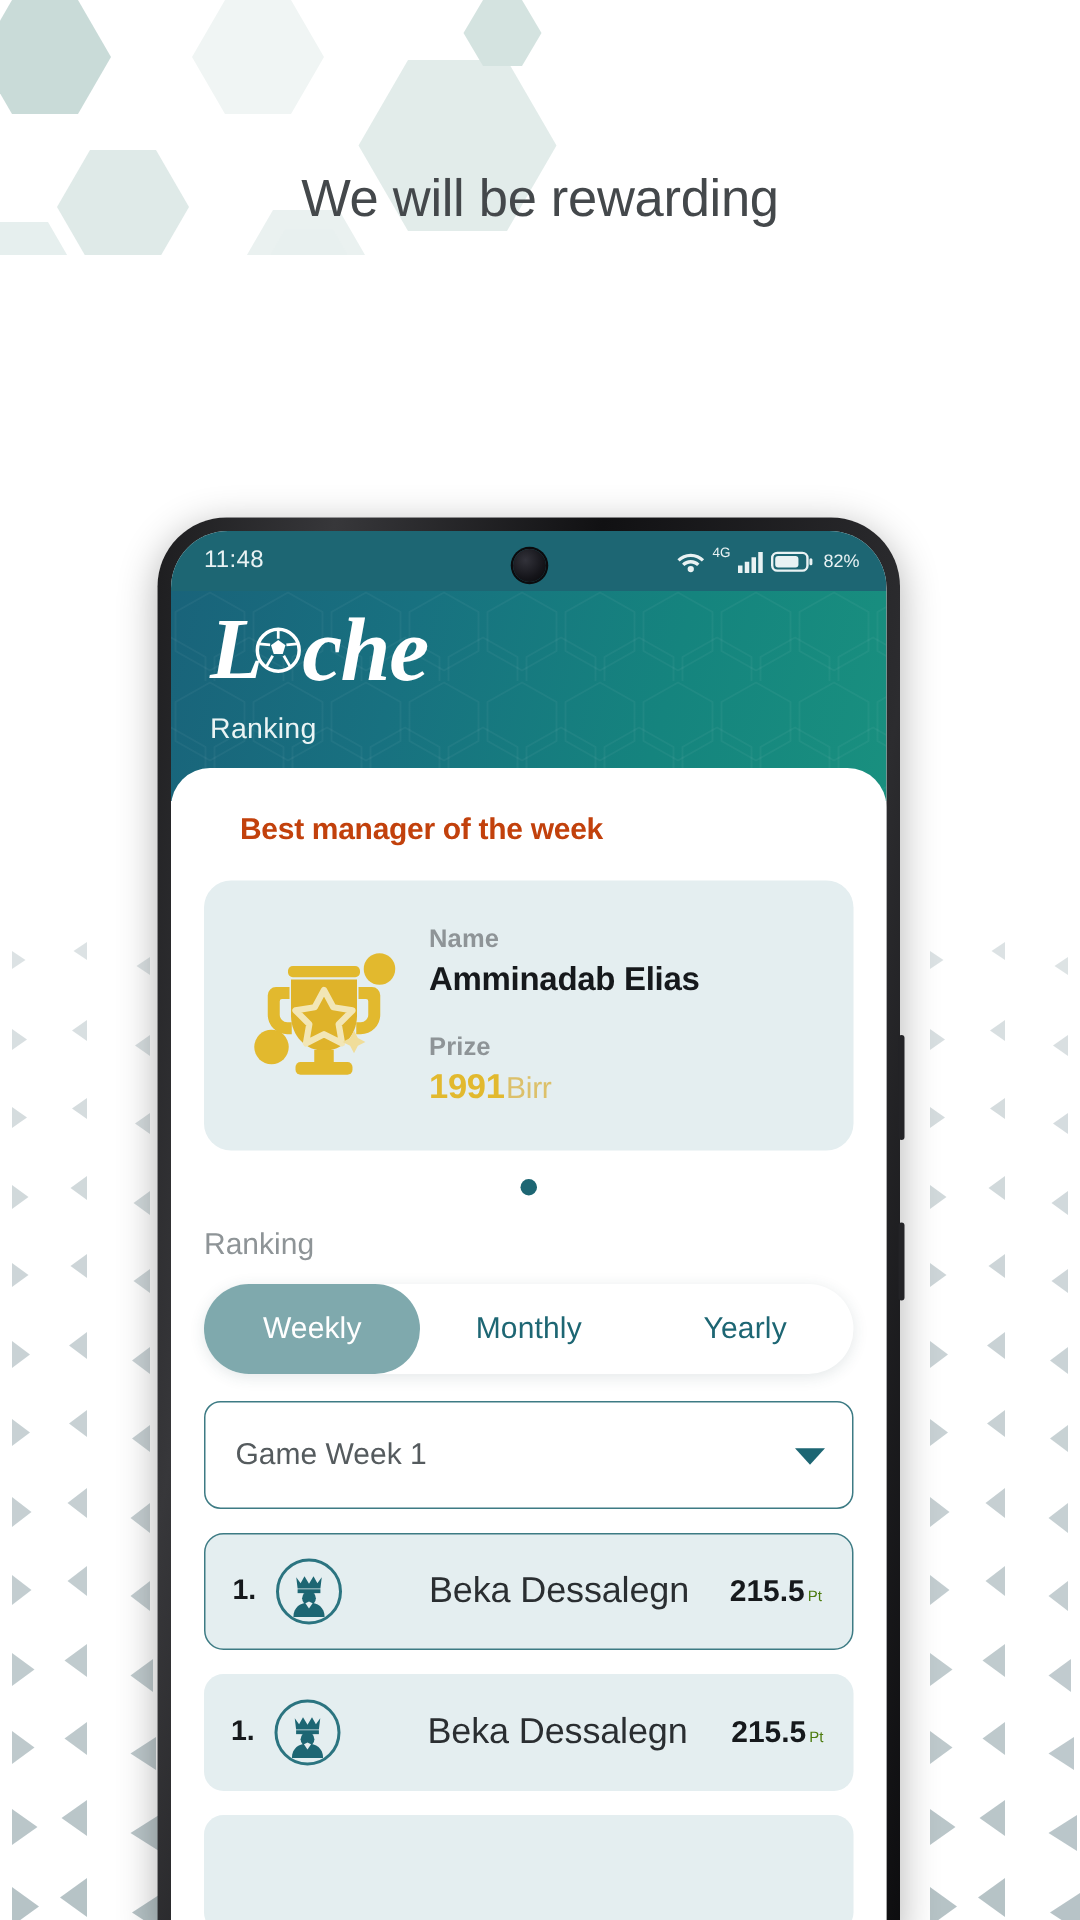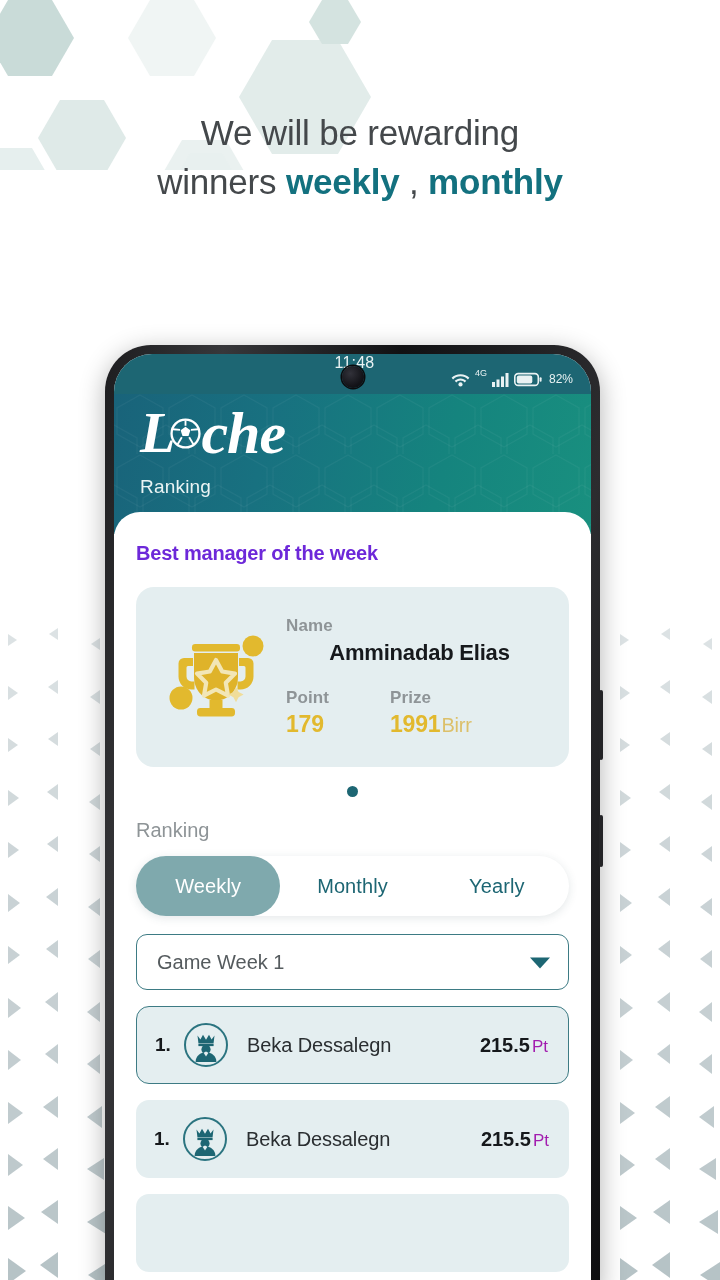--- a/index.html
+++ b/index.html
@@ -58,21 +58,20 @@
   
   #status-bar {
     position:relative;
     height:40px;
     background:#1d6673;
     display:flex; align-items:center;
     padding:0 18px 0 22px;
     color:#e9f2f3;
     font-size:16px;
     z-index:3;
-    flex-direction:column;
   }
   #status-clock { font-weight:500; letter-spacing:.2px; }
   #status-right { margin-left:auto; display:flex; gap:5px; }
   #camera-punch {
     position:absolute; left:50%; top:12px; transform:translateX(-50%);
     width:22px; height:22px; border-radius:50%;
     background:radial-gradient(circle at 38% 34%, #32323a 0%, #15151a 60%, #070709 100%);
     box-shadow:0 0 0 1.5px #0b0b0d;
     z-index:4;
   }
@@ -120,39 +119,40 @@
   #sheet {
     position:relative;
     margin-top:-22px;
     background:#ffffff;
     border-radius:26px 26px 0 0;
     min-height:760px;
     padding:30px 22px 0 22px;
     z-index:3;
   }
   #section-best-label {
-    font-size:20px; font-weight:700; color:#6d28d9;
+    font-size:20px; font-weight:700; color:#c2410c;
     letter-spacing:-.2px;
+    margin-left:24px;
   }
 
   
   #best-card {
     margin-top:22px;
     background:#e4eef0;
     border-radius:18px;
     height:180px;
     display:flex; align-items:center;
     padding:0 16px;
   }
   #trophy-wrap { width:128px; display:flex; justify-content:center; }
   #best-info { flex:1; padding-left:6px; }
   .field-label { font-size:17px; color:#8e9497; font-weight:700; letter-spacing:.1px; }
   #best-name {
     font-size:22px; font-weight:700; color:#16191c;
-    margin-top:4px; letter-spacing:-.2px;text-align:center;
+    margin-top:4px; letter-spacing:-.2px;
   }
   #best-stats { display:flex; margin-top:22px; }
   .stat-col:first-child { width:104px; }
   .stat-value {
     font-size:23px; font-weight:700; color:#e2b92e;
     margin-top:3px; letter-spacing:-.2px;
   }
   .stat-unit { font-size:20px; font-weight:500; color:#dcc06a; margin-left:1px; }
 
   
@@ -177,21 +177,21 @@
     flex:1; height:60px;
     display:flex; align-items:center; justify-content:center;
     font-size:20px; color:#1d6673; font-weight:400;
     border-radius:30px;
     letter-spacing:.1px;
   }
   .tab.active { background:#7fa9ad; color:#ffffff; }
 
   #week-select {
     margin-top:18px;
-    height:56px;
+    height:72px;
     border:1.6px solid #3d7b84;
     border-radius:11px;
     display:flex; align-items:center;
     padding:0 18px 0 20px;
   }
   #week-select-value { font-size:20px; color:#555b5e; font-weight:400; }
   #week-select-caret { margin-left:auto; }
 
   
   #rank-list { margin-top:16px; }
@@ -199,23 +199,23 @@
     height:78px;
     background:#e4eef0;
     border-radius:13px;
     display:flex; align-items:center;
     padding:0 20px 0 18px;
     margin-bottom:16px;
   }
   .rank-row.highlighted { border:1.6px solid #3d7b84; }
   .rank-pos { font-size:19px; font-weight:700; color:#16191c; width:28px; }
   .rank-avatar { margin-right:18px; display:flex; }
-  .rank-name { font-size:20px; color:#2a2e31; font-weight:400; letter-spacing:-.1px; }
+  .rank-name { font-size:24px; color:#2a2e31; font-weight:400; letter-spacing:-.1px;margin-left:39px; }
   .rank-points { margin-left:auto; font-size:20px; font-weight:700; color:#16191c; }
-  .rank-points-unit { font-size:17px; font-weight:400; color:#a21caf; margin-left:2px; }
+  .rank-points-unit { font-size:10px; font-weight:400; color:#4d7c0f; margin-left:2px; }
 </style>
 </head>
 <body>
 
 <svg id="bg-hex-top" viewBox="0 0 720 170">
   <g>
     <polygon points="8,0 52,0 74,38 52,76 8,76 -14,38" fill="#c9dbd8"></polygon>
     <polygon points="60,100 104,100 126,138 104,176 60,176 38,138" fill="#dfeae8"></polygon>
     <polygon points="-12,148 32,148 54,186 32,224 -12,224 -34,186" fill="#e6efee"></polygon>
     <polygon points="150,0 194,0 216,38 194,76 150,76 128,38" fill="#f0f5f4"></polygon>
@@ -371,23 +371,20 @@
         <polygon points="20,638 38,651 20,664"></polygon>
         <polygon points="70,632 52,645 70,658"></polygon>
         <polygon points="120,642 100,655 120,668"></polygon>
       </g>
   </g>
 </svg>
 
 <div id="headline">
   <div>
     <span>We will be rewarding</span>
-  </div>
-  <div>
-    <span>winners </span><b>weekly</b><span> , </span><b>monthly</b>
   </div>
 </div>
 
 <div id="phone">
   <div class="side-btn" id="btn-volume"></div>
   <div class="side-btn" id="btn-power"></div>
 
   <div id="phone-screen">
 
     <div id="status-bar">
@@ -460,24 +457,20 @@
             <rect x="45.5" y="75" width="13" height="8" fill="#e2b92e"></rect>
             <rect x="33" y="83" width="38" height="8.5" rx="3.4" fill="#e2b92e"></rect>
             <path d="M72 62 l2.6 5 5 2.6 -5 2.6 -2.6 5 -2.6 -5 -5 -2.6 5 -2.6 Z" fill="#f0dd9a"></path>
           </svg>
         </div>
         <div id="best-info">
           <div class="field-label">Name</div>
           <div id="best-name">Amminadab Elias</div>
           <div id="best-stats">
             <div class="stat-col">
-              <div class="field-label">Point</div>
-              <div class="stat-value">179</div>
-            </div>
-            <div class="stat-col">
               <div class="field-label">Prize</div>
               <div class="stat-value"><span>1991</span><span class="stat-unit">Birr</span></div>
             </div>
           </div>
         </div>
       </div>
 
       <div id="carousel-dots">
         <span class="dot"></span>
       </div>

